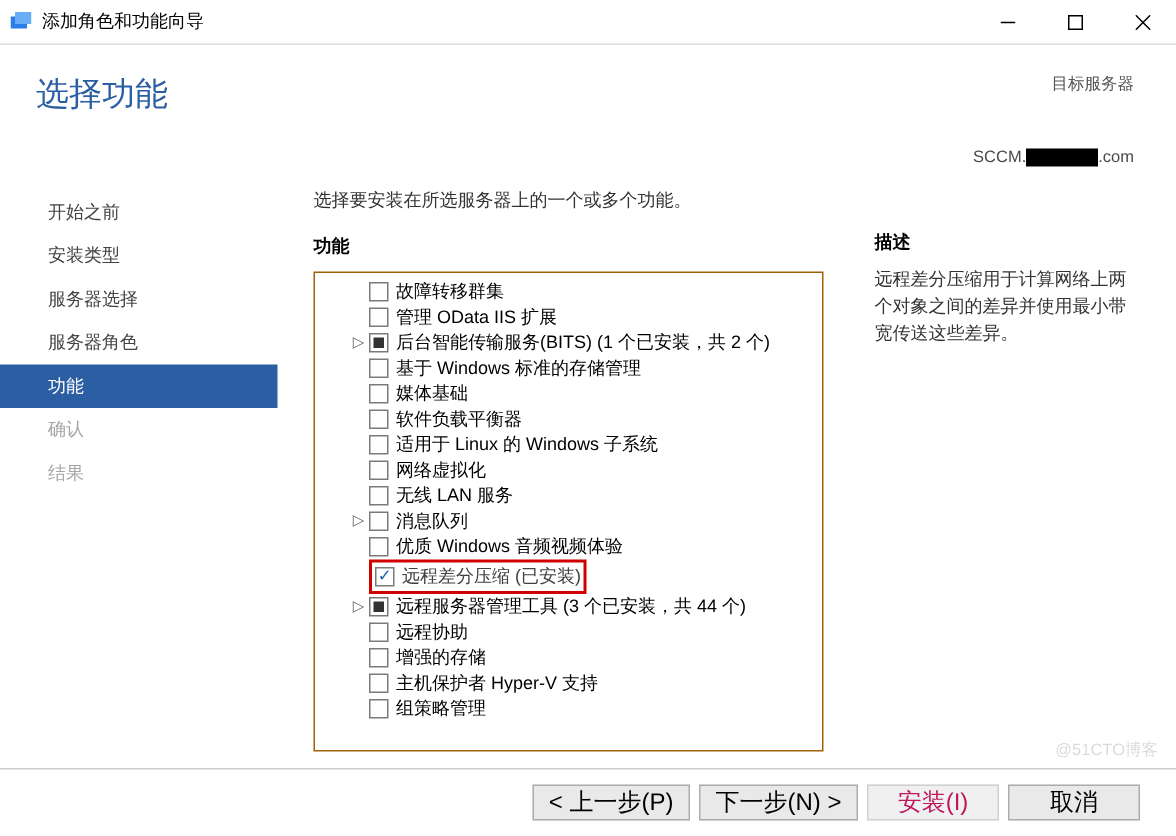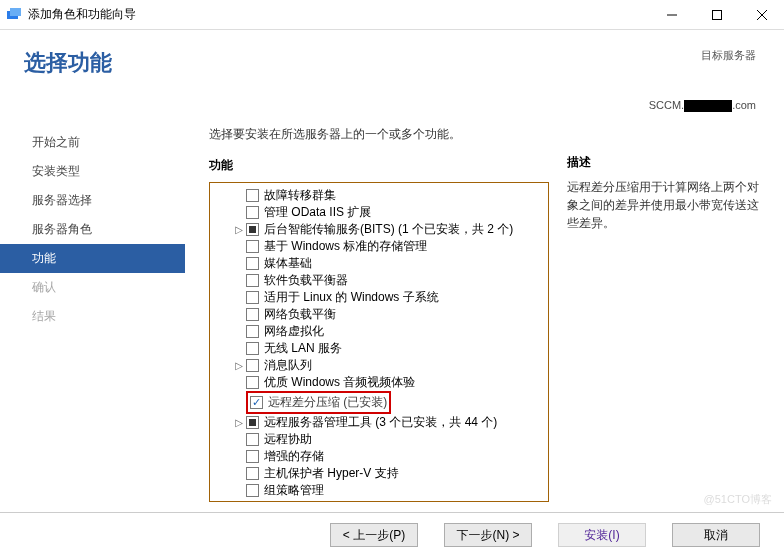--- a/index.html
+++ b/index.html
@@ -37,21 +37,21 @@
     height: 527px;
   }
   .header-row {
     display: flex;
     align-items: flex-start;
     padding: 18px 28px 10px 24px;
   }
   .page-title {
     font-size: 22px;
     color: #2b5ea3;
-    font-weight: 700;
+    font-weight: 400;
     flex: 1;
   }
   .target-server {
     text-align: right;
     font-size: 11px;
     color: #6a6a6a;
   }
   .target-server .label { color: #555; }
   .target-server .name { color: #4a4a4a; margin-top: 36px; }
   .target-server .redact {
@@ -78,21 +78,21 @@
   }
   .sidebar-item.active {
     background: #2b5ea3;
     color: #fff;
   }
   .sidebar-item.disabled { color: #a6a6a6; cursor: default; }
   .main {
     flex: 1;
     display: flex;
     padding: 0 24px 0 24px;
-    gap: 18px;
+    gap: 34px;
     overflow: hidden;
   }
   .instr {
     font-size: 12px;
     color: #333;
     padding: 4px 0 14px 0;
   }
   .col-title {
     font-size: 12px;
     font-weight: bold;
@@ -163,27 +163,26 @@
     padding: 10px 24px;
     display: flex;
     justify-content: flex-end;
     gap: 6px;
   }
   .btn {
     min-width: 88px;
     height: 24px;
     border: 1px solid #adadad;
     background: #e9e9e9;
-    font-size: 12px;
+    font-size: 16px;
     display: inline-flex; align-items: center; justify-content: center;
     padding: 0 10px;
-    margin-left: 20px;
   }
   .btn.disabled {
-    color: #4c1d95;
+    color: #be185d;
     background: #f0f0f0;
     border-color: #d0d0d0;
   }
   .watermark {
     position: absolute;
     right: 12px;
     bottom: 50px;
     font-size: 11px;
     color: rgba(0,0,0,0.15);
   }
@@ -277,25 +276,20 @@
               <span class="tree-label">软件负载平衡器</span>
             </div>
             <div class="tree-row" style="padding-left: 6px;">
               <span class="expander"></span>
               <span class="checkbox "></span>
               <span class="tree-label">适用于 Linux 的 Windows 子系统</span>
             </div>
             <div class="tree-row" style="padding-left: 6px;">
               <span class="expander"></span>
               <span class="checkbox "></span>
-              <span class="tree-label">网络负载平衡</span>
-            </div>
-            <div class="tree-row" style="padding-left: 6px;">
-              <span class="expander"></span>
-              <span class="checkbox "></span>
               <span class="tree-label">网络虚拟化</span>
             </div>
             <div class="tree-row" style="padding-left: 6px;">
               <span class="expander"></span>
               <span class="checkbox "></span>
               <span class="tree-label">无线 LAN 服务</span>
             </div>
             <div class="tree-row" style="padding-left: 6px;">
               <span class="expander">▷</span>
               <span class="checkbox "></span>

